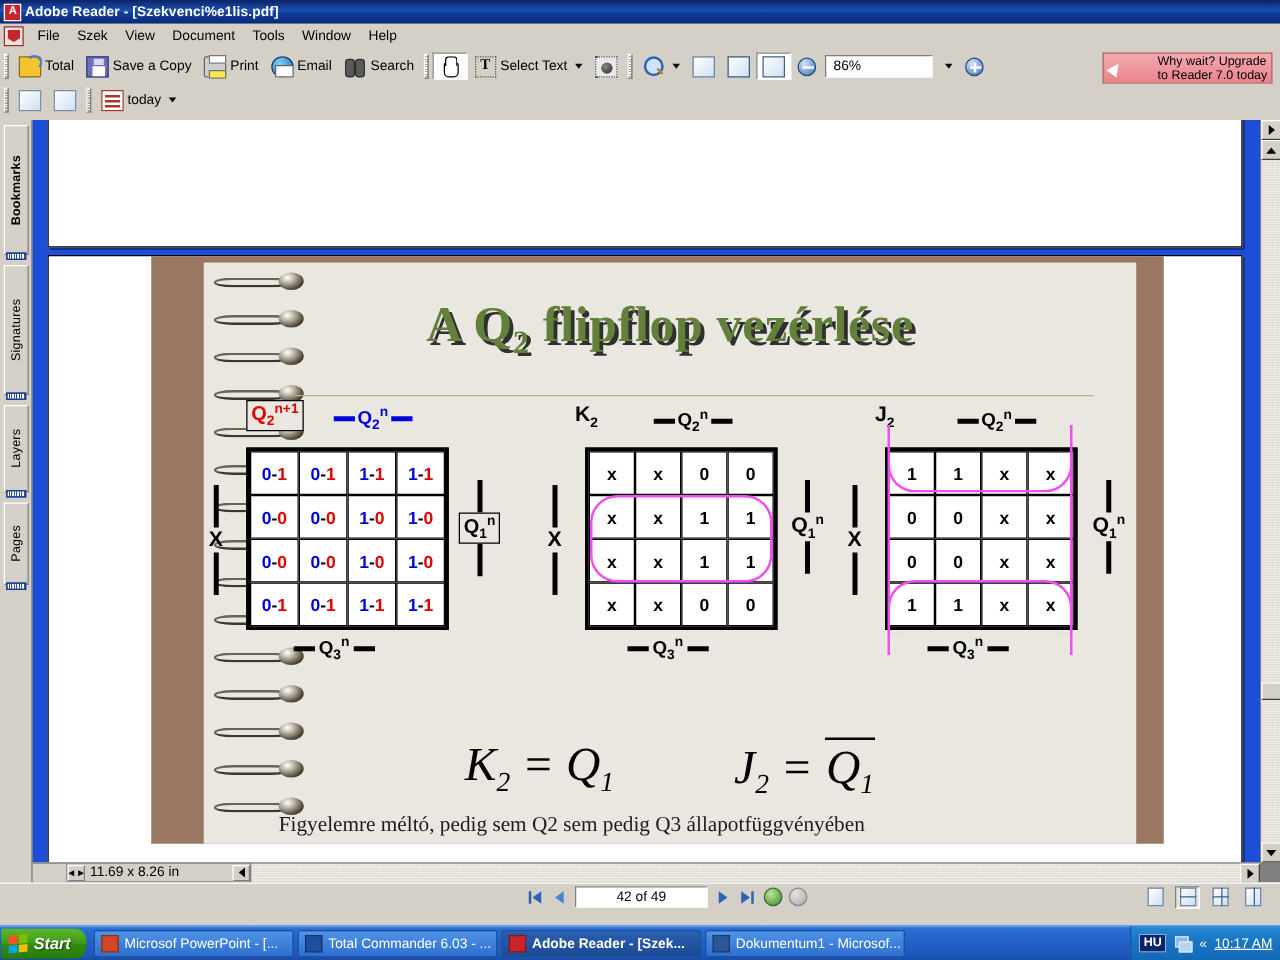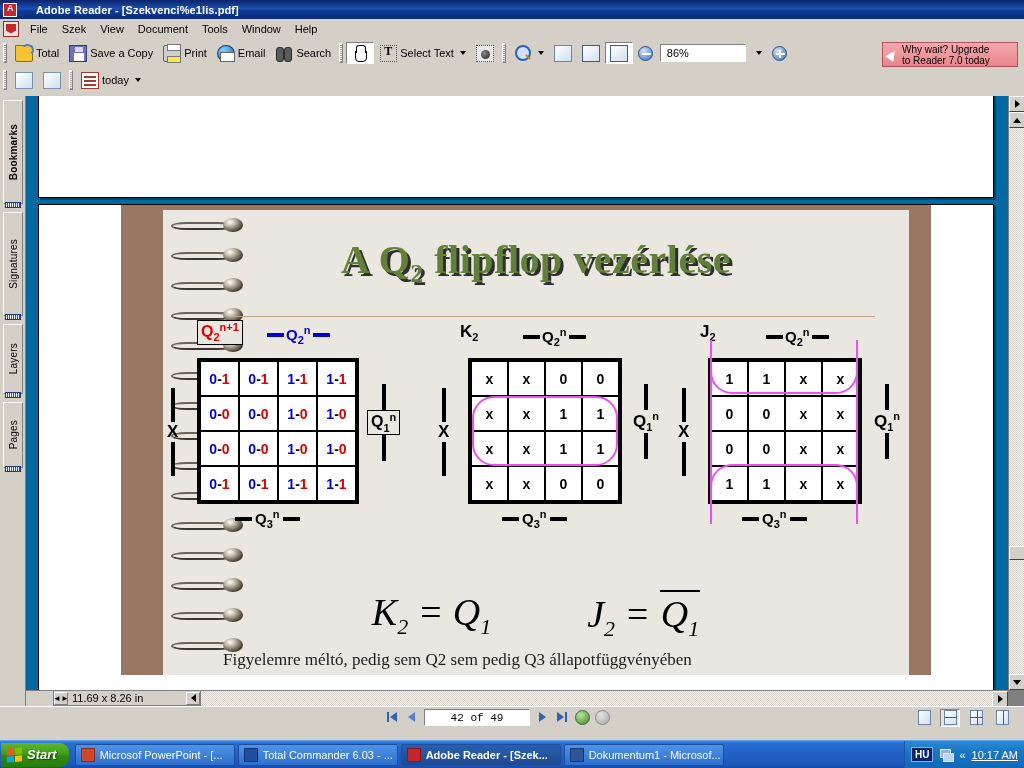--- a/index.html
+++ b/index.html
@@ -24,21 +24,21 @@
     width: 14px; height: 14px; margin: 0 3px 0 1px;
     background: #c8242c; border: 1px solid #fff;
     position: relative; flex: none;
   }
   .titlebar .tb-icon:after {
     content: "A"; position: absolute; left: 3px; top: -1px;
     color: #fff; font-size: 9px; font-weight: bold;
   }
   .titlebar .tb-title {
     color: #fff; font-weight: bold; font-size: 11px;
-    letter-spacing: .1px; white-space: nowrap; margin-left: 16px;
+    letter-spacing: .1px; white-space: nowrap;
   }
 
   
   .menubar {
     height: 20px; background: #d4d0c8;
     display: flex; align-items: center;
     border-bottom: 1px solid #d4d0c8;
   }
   .menubar .app-mini {
     width: 16px; height: 16px; margin: 0 4px 0 3px;
@@ -136,21 +136,21 @@
     cursor: pointer;
   }
   .promo .arrow {
     width: 12px; height: 12px; flex:none; position: relative;
   }
   .promo .arrow:after{
     content:"";position:absolute;left:0;top:1px;width:0;height:0;
     border-left:5px solid transparent;border-right:5px solid transparent;
     border-bottom:10px solid #fff; transform: rotate(35deg);
   }
-  .promo .ptxt { font-size:10px; line-height:11px; color:#000; }
+  .promo .ptxt { font-size:10px; line-height:11px; color:#000;margin-left:24px; }
 
   
   .main {
     position: absolute; left:0; top: 96px; width: 1024px; height: 610px;
     background: #808080; display: flex;
   }
   .navpane {
     width: 26px; background: #d4d0c8; position: relative; flex:none;
     border-right: 1px solid #808080;
   }
@@ -168,21 +168,21 @@
   .navtab.selected { font-weight: bold; }
   .navgrip {
     position:absolute; left:5px; width:16px; height:6px;
     background: repeating-linear-gradient(to right,#fff 0 1px,transparent 1px 2px);
     border:1px solid #1a3a8a; background-color:#2a4fa8;
   }
 
   .viewport {
     flex: 1; position: relative; background: #808080; overflow: hidden;
   }
-  .pagecanvas { position:absolute; left:0; top:0; right:16px; bottom:16px; background:#0369a1; overflow:hidden;}
+  .pagecanvas { position:absolute; left:0; top:0; right:16px; bottom:16px; background:#1d4ed8; overflow:hidden;}
 
   
   .sheet {
     position: absolute; background: #fff;
     border: 1px solid #000;
     box-shadow: 2px 2px 0 rgba(0,0,0,.35);
   }
   .sheet.prev { left: 12px; top: -78px; width: 956px; height: 180px; }
   .sheet.curr { left: 12px; top: 108px; width: 956px; height: 600px; }
 
@@ -304,21 +304,21 @@
   }
   .pagesize .miniBtn{width:14px;height:13px;background:#d4d0c8;border:1px solid #fff;
     border-right-color:#808080;border-bottom-color:#808080;display:flex;align-items:center;justify-content:center;}
 
   
   .statusbar {
     position:absolute; left:0; top:706px; width:1024px; height:22px;
     background:#d4d0c8; border-top:1px solid #fff;
     display:flex; align-items:center;
   }
-  .nav-grp { position:absolute; left:384px; display:flex; gap:4px;font-family:Liberation Mono, monospace; }
+  .nav-grp { position:absolute; left:420px; display:flex; align-items:center; gap:4px; }
   .navbtn { width:16px;height:16px; display:flex;align-items:center;justify-content:center; cursor:pointer;}
   .pagefield {
     width:106px;height:17px;background:#fff;border:1px solid #808080;
     border-right-color:#fff;border-bottom-color:#fff;
     display:flex;align-items:center;justify-content:center;font-size:11px;
   }
   .navcirc{width:15px;height:15px;border-radius:50%;border:1px solid #3b6b2f;
     background:radial-gradient(circle at 35% 30%,#b9e59a,#3f8a2a);}
   .navcirc.gray{border-color:#8a8a8a;background:radial-gradient(circle at 35% 30%,#e2e2e2,#a8a8a8);}
   .view-grp { position:absolute; right:12px; display:flex; align-items:center; gap:6px; }

